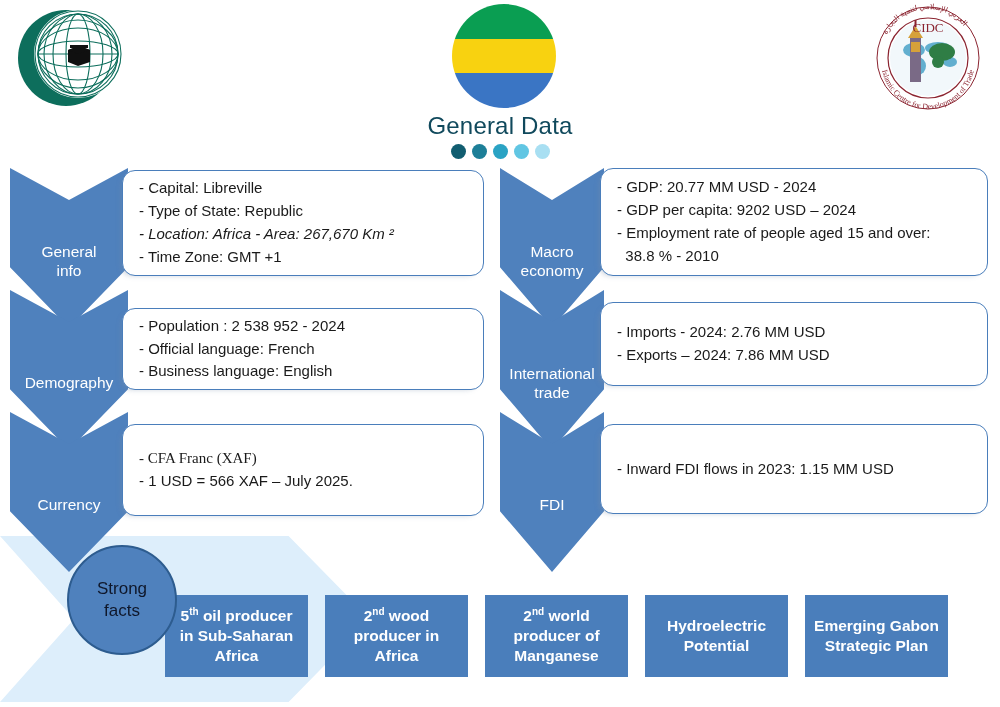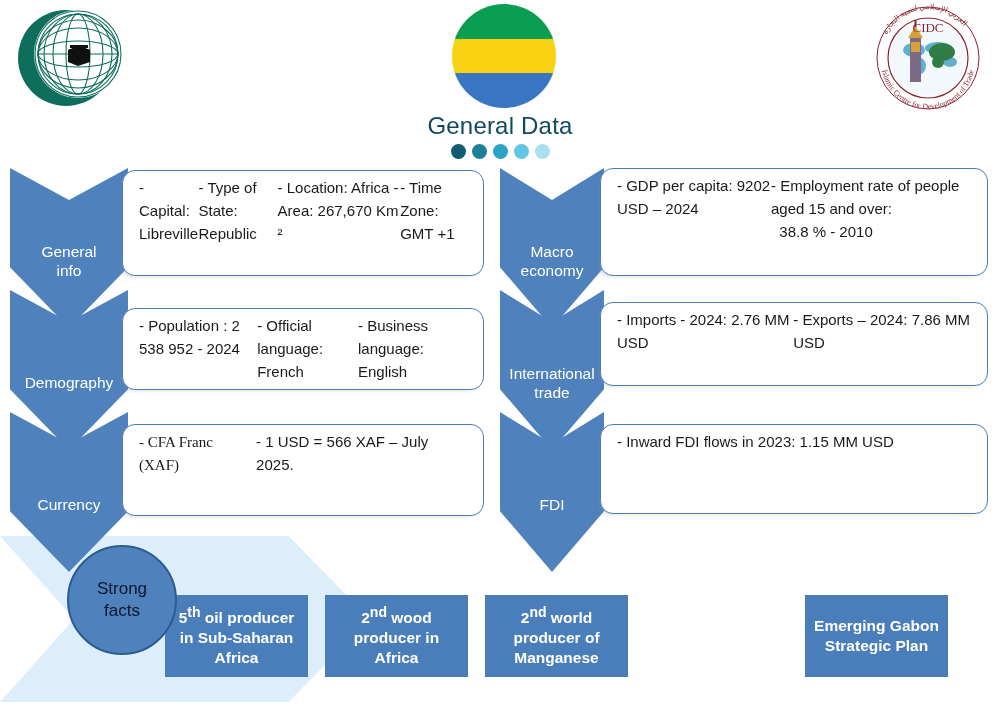--- a/index.html
+++ b/index.html
@@ -106,21 +106,22 @@
     box-sizing: border-box;
   }
 
   .card {
     position: absolute;
     background: #ffffff;
     border: 1.6px solid #4a7ebb;
     border-radius: 13px;
     box-sizing: border-box;
     display: flex;
-    flex-direction: row;
+    flex-direction: column;
+    justify-content: center;
     padding: 6px 14px 6px 16px;
     box-shadow: -4px 3px 5px -3px rgba(120,140,165,.35);
   }
   .card-line {
     font-size: 15px;
     line-height: 1.52;
     color: #1a1a1a;
     white-space: pre-wrap;
   }
 
@@ -153,21 +154,21 @@
     font-size: 15.5px;
     line-height: 1.28;
     text-align: center;
     display: flex;
     align-items: center;
     justify-content: center;
     padding: 4px 7px;
     box-sizing: border-box;
     z-index: 2;
   }
-  .fact-box sup { font-size: 14px; vertical-align: super; }
+  .fact-box sup { font-size: 10px; vertical-align: super; }
 </style>
 </head>
 <body>
 
 <div class="stage">
 
   <div class="logo-oic">
     <svg viewBox="0 0 124 112" width="124" height="112">
       <circle cx="58" cy="56" r="48" fill="#0d6e5c"></circle>
       <circle cx="70" cy="52" r="44" fill="#ffffff"></circle>
@@ -242,21 +243,21 @@
 
   <div class="bg-chevron"></div>
 
   <div class="chev" style="left:10px; top:168px; width:118px; height:160px;">
     <span class="chev-label" style="white-space: pre-line;">General
 info</span>
   </div>
   <div class="card" style="left:122px; top:170px; width:362px; height:106px;">
     <div class="card-line" style="white-space: pre-wrap;">- Capital: Libreville</div>
     <div class="card-line" style="white-space: pre-wrap;">- Type of State: Republic</div>
-    <div class="card-line" style="white-space: pre-wrap;">- Location: Africa - Area: 267,670 Km ²</div>
+    <div class="card-line" style="white-space: pre-wrap; font-style: italic;">- Location: Africa - Area: 267,670 Km ²</div>
     <div class="card-line" style="white-space: pre-wrap;">- Time Zone: GMT +1</div>
   </div>
 
   <div class="chev" style="left:10px; top:290px; width:118px; height:160px;">
     <span class="chev-label" style="white-space: pre-line;">Demography</span>
   </div>
   <div class="card" style="left:122px; top:308px; width:362px; height:82px;">
     <div class="card-line" style="white-space: pre-wrap;">- Population : 2 538 952 - 2024</div>
     <div class="card-line" style="white-space: pre-wrap;">- Official language: French</div>
     <div class="card-line" style="white-space: pre-wrap;">- Business language: English</div>
@@ -268,20 +269,21 @@
   <div class="card" style="left:122px; top:424px; width:362px; height:92px;">
     <div class="card-line" style="white-space: pre-wrap; font-family: Liberation Serif, serif;">- CFA Franc (XAF)</div>
     <div class="card-line" style="white-space: pre-wrap;">- 1 USD = 566 XAF – July 2025.</div>
   </div>
 
   <div class="chev" style="left:500px; top:168px; width:104px; height:160px;">
     <span class="chev-label" style="white-space: pre-line;">Macro
 economy</span>
   </div>
   <div class="card" style="left:600px; top:168px; width:388px; height:108px;">
+    <div class="card-line" style="white-space: pre-wrap;">- GDP: 20.77 MM USD - 2024</div>
     <div class="card-line" style="white-space: pre-wrap;">- GDP per capita: 9202 USD – 2024</div>
     <div class="card-line" style="white-space: pre-wrap;">- Employment rate of people aged 15 and over:
   38.8 % - 2010</div>
   </div>
 
   <div class="chev" style="left:500px; top:290px; width:104px; height:160px;">
     <span class="chev-label" style="white-space: pre-line;">International
 trade</span>
   </div>
   <div class="card" style="left:600px; top:302px; width:388px; height:84px;">
@@ -303,17 +305,20 @@
 
   <div class="fact-box" style="left:165px; top:595px; width:143px; height:82px;">
     <span>5<sup>th</sup> oil producer in Sub-Saharan Africa</span>
   </div>
   <div class="fact-box" style="left:325px; top:595px; width:143px; height:82px;">
     <span>2<sup>nd</sup> wood producer in Africa</span>
   </div>
   <div class="fact-box" style="left:485px; top:595px; width:143px; height:82px;">
     <span>2<sup>nd</sup> world producer of Manganese</span>
   </div>
+  <div class="fact-box" style="left:645px; top:595px; width:143px; height:82px;">
+    <span>Hydroelectric Potential</span>
+  </div>
   <div class="fact-box" style="left:805px; top:595px; width:143px; height:82px;">
     <span>Emerging Gabon Strategic Plan</span>
   </div>
 
 </div>
 
 </body></html>

